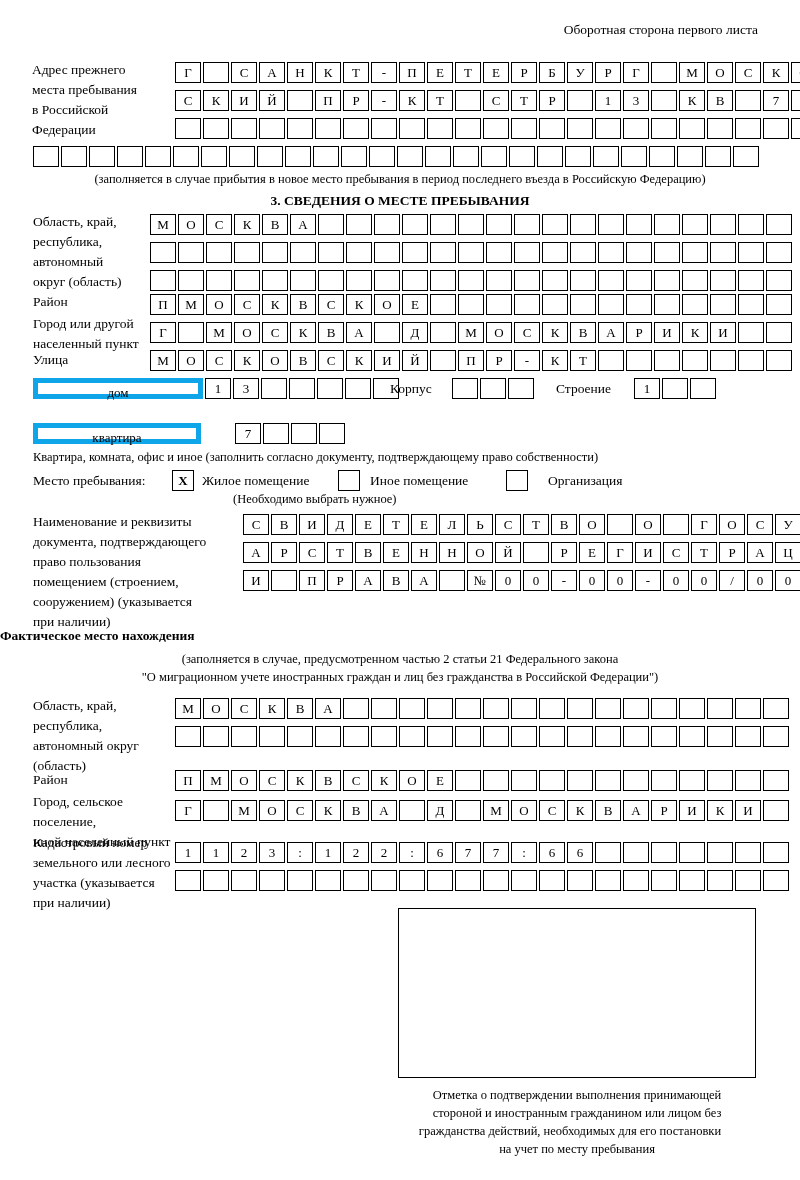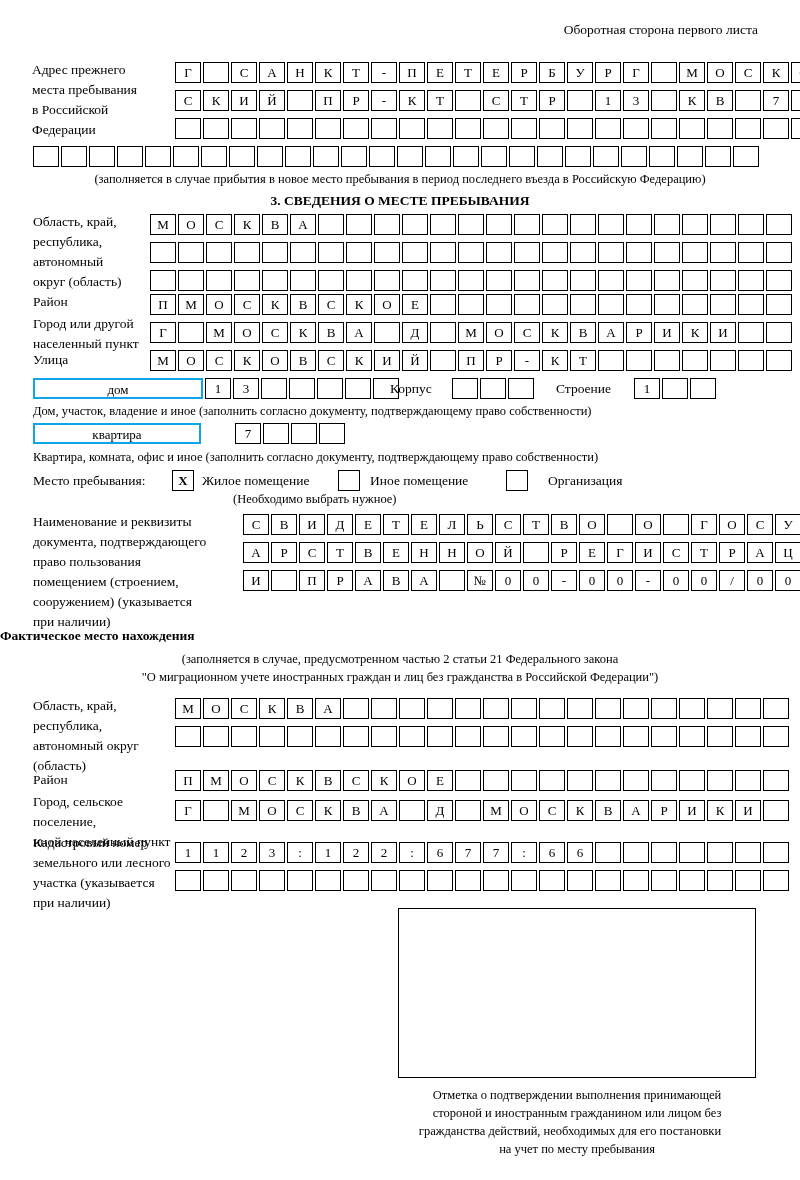--- a/index.html
+++ b/index.html
@@ -68,21 +68,21 @@
     box-sizing: border-box;
     font-size: 13px;
     line-height: 19px;
     text-align: center;
     font-family: "Liberation Serif", serif;
     background: #fff;
     overflow: hidden;
   }
 
   .boxlabel {
-    border: 2px solid #0ea5e9;
+    border: 5px solid #0ea5e9;
     box-sizing: border-box;
     height: 21px;
     font-size: 13px;
     line-height: 19px;
     text-align: center;
     background: #fff;
   }
 
   .inline-txt {
     font-size: 13.5px;
@@ -418,21 +418,20 @@
     <div class="cell"></div>
     <div class="cell"></div>
     <div class="cell"></div>
   </div>
   <div class="abs inline-txt" style="left:556px; top:378px;">Строение</div>
   <div class="abs cells" style="left:634px; top:378px;">
     <div class="cell">1</div>
     <div class="cell"></div>
     <div class="cell"></div>
   </div>
-  <div class="abs lbl-sm" style="left:33px; top:402px;">Дом, участок, владение и иное (заполнить согласно документу, подтверждающему право собственности)</div>
 
   <div class="abs boxlabel" style="left:33px; top:423px; width:168px;">квартира</div>
   <div class="abs cells" style="left:235px; top:423px;">
     <div class="cell">7</div>
     <div class="cell"></div>
     <div class="cell"></div>
     <div class="cell"></div>
   </div>
   <div class="abs lbl-sm" style="left:33px; top:448px;">Квартира, комната, офис и иное (заполнить согласно документу, подтверждающему право собственности)</div>
 

